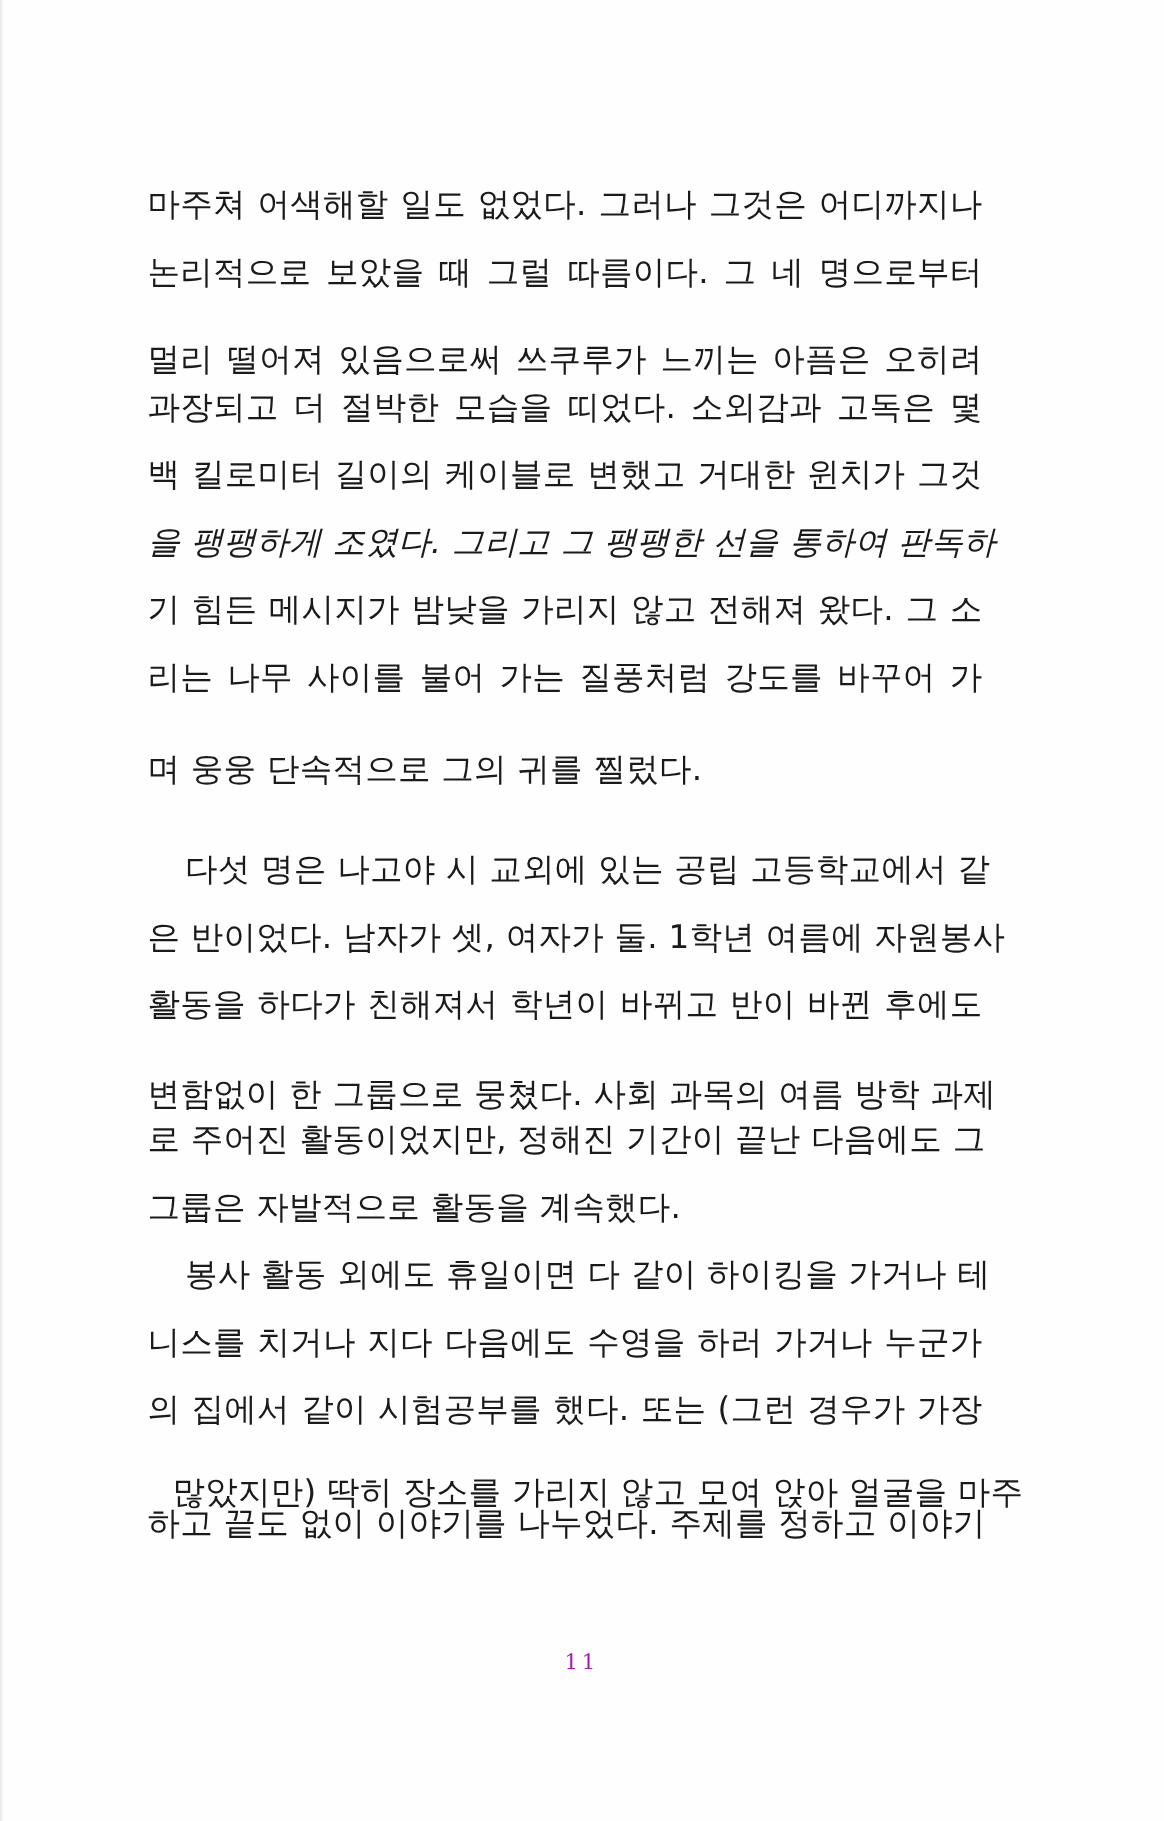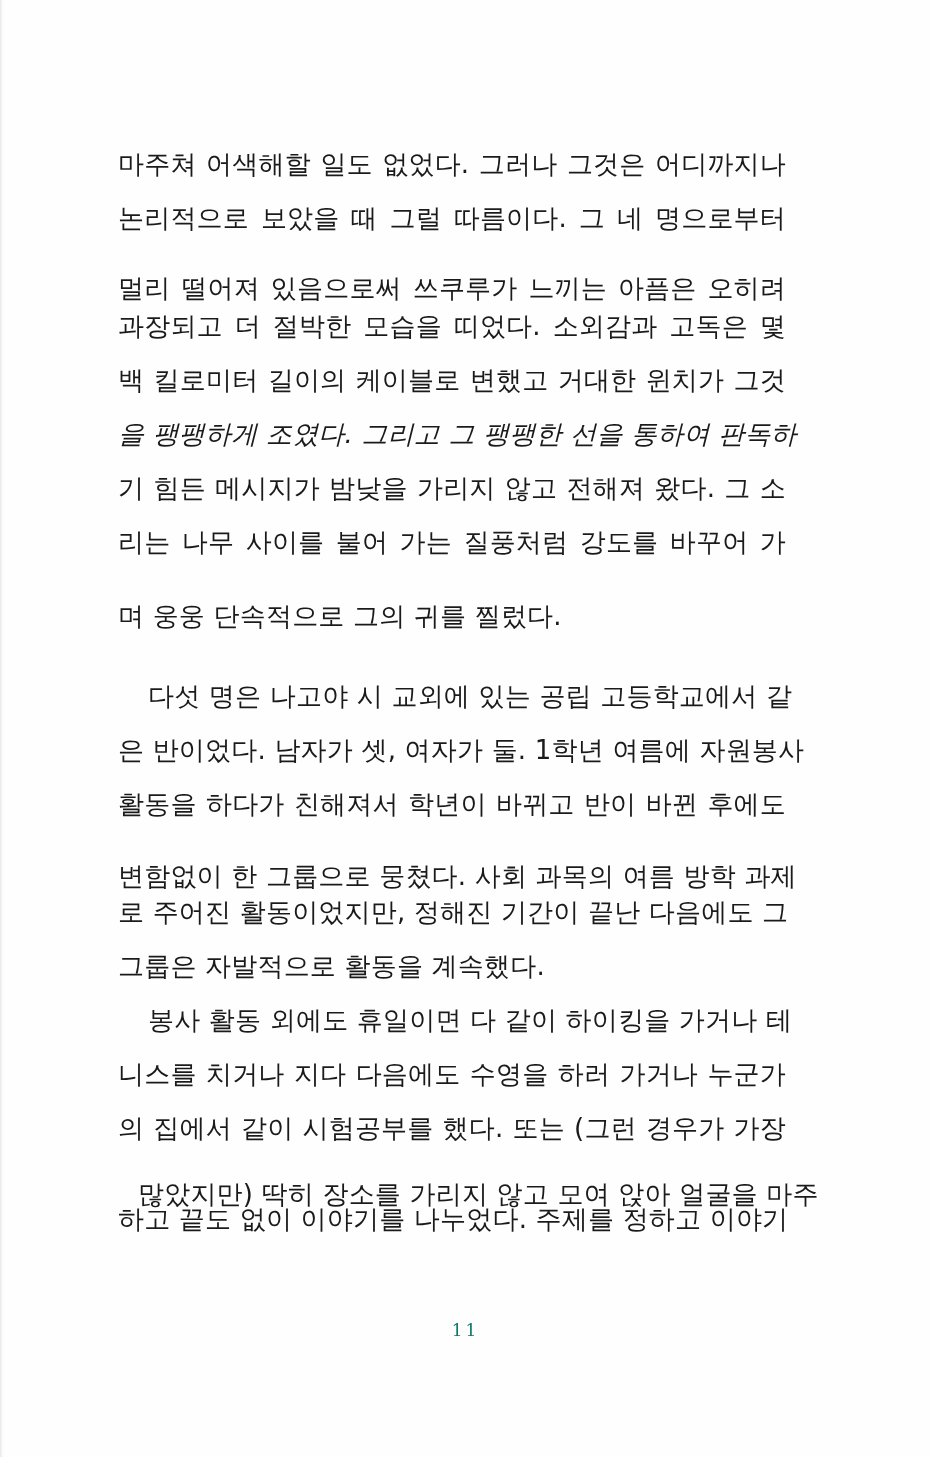--- a/index.html
+++ b/index.html
@@ -57,21 +57,21 @@
     }
     .page-number {
       position: absolute;
       left: 0;
       width: 931px;
       top: 1320px;
       text-align: center;
       font-family: "DejaVu Serif", "Liberation Serif", serif;
       font-size: 17px;
       letter-spacing: 3px;
-      color: #0f766e;
+      color: #a21caf;
     }
   </style>
 </head>
 <body>
 
 <div class="page">
   <div class="left-edge"></div>
 
   <div class="text-block" style="top:144px;">
     <div class="line" style="top:0px;">마주쳐 어색해할 일도 없었다. 그러나 그것은 어디까지나</div>

